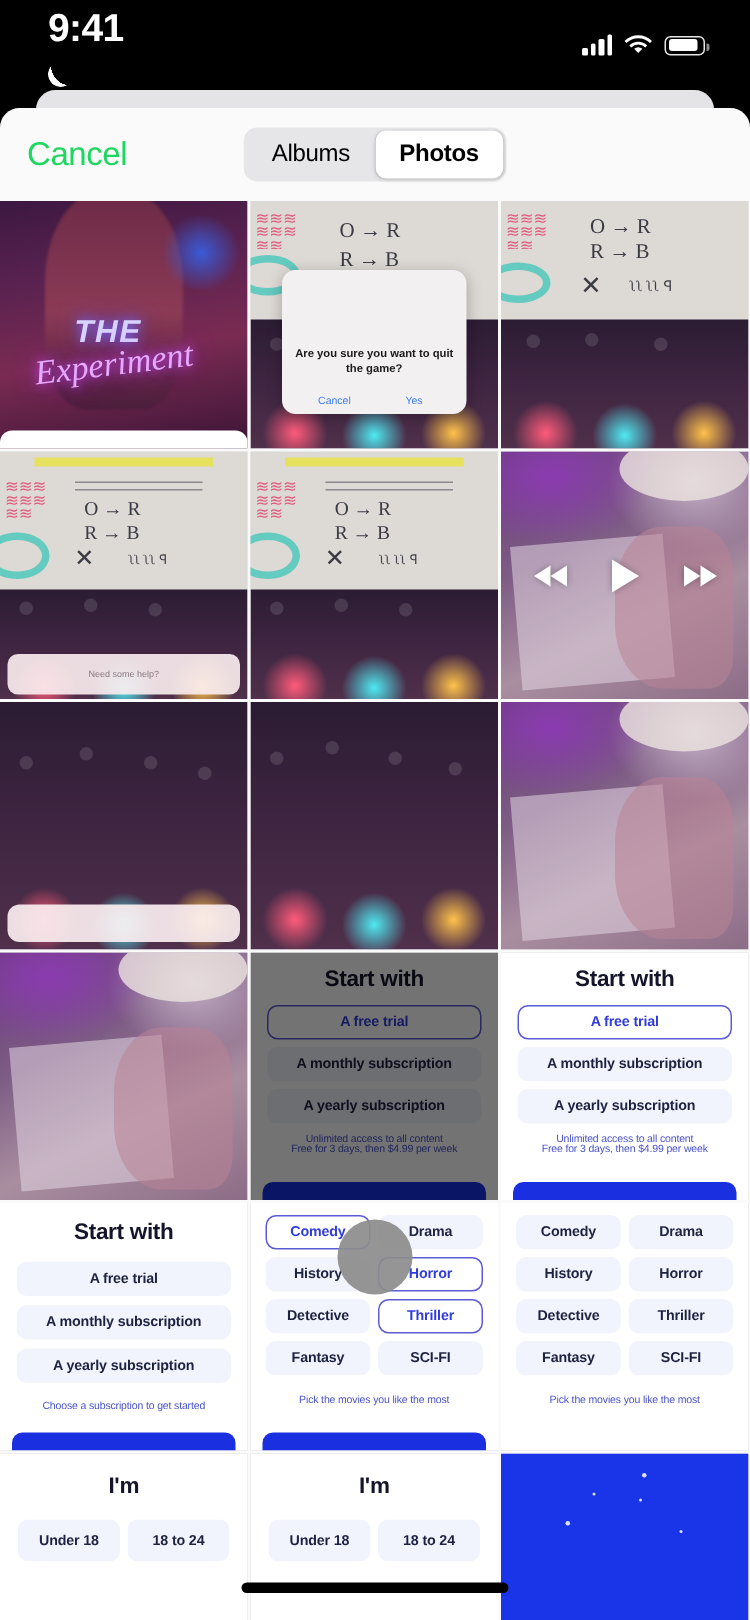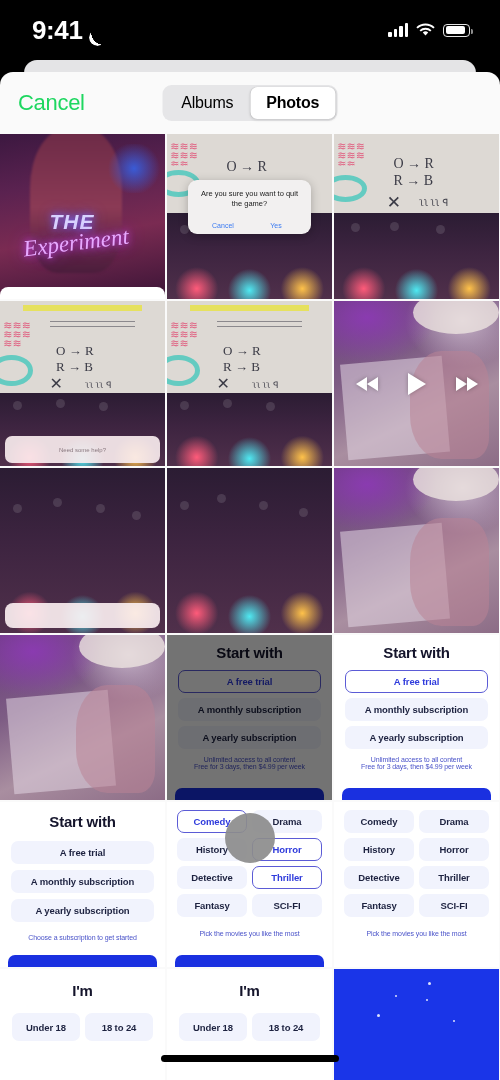--- a/index.html
+++ b/index.html
@@ -10,21 +10,21 @@
     overflow:hidden;
     position:relative;
   }
 
   
   .statusbar{
     position:absolute; top:0; left:0; width:500px; height:60px;
     display:flex; align-items:center; justify-content:space-between;
     padding:0 30px 0 32px; color:#fff; z-index:50;
   }
-  .sb-left{ display:flex; align-items:flex-end; gap:7px; }
+  .sb-left{ display:flex; align-items:flex-start; gap:7px;flex-direction:column; }
   .sb-time{ font-size:26px; font-weight:600; letter-spacing:-0.4px; }
   .sb-right{ display:flex; align-items:center; gap:8px; }
   .moon{ width:17px; height:17px; position:relative; }
   .moon::before{
     content:""; position:absolute; inset:0; border-radius:50%;
     background:#fff;
     -webkit-mask:radial-gradient(circle 13px at 15px 3px, transparent 99%, #000 100%);
     mask:radial-gradient(circle 13px at 15px 3px, transparent 99%, #000 100%);
   }
   .bars{ display:flex; align-items:flex-end; gap:2px; height:14px;}
@@ -105,21 +105,21 @@
   .opt.sel{ background:#fff; border-color:#5b5bd6; color:#2f3bdc; }
   .hint{ font-size:7px; color:#4a53c9; text-align:center; letter-spacing:-.1px; }
   .cta{ height:12px; background:#1a30e0; border-radius:7px 7px 0 0; }
 
   
   .board{ position:absolute; inset:0; background:#ddd9d4; }
   .board .hl{ position:absolute; left:14%; top:4%; width:72%; height:7%;
       background:#e8e24a; opacity:.85; }
   .board .ln{ position:absolute; left:30%; height:1px; background:#3a3a46; opacity:.5; }
   .board .scribble{ position:absolute; font-family:"Liberation Serif", serif;
-      color:#3b3b46;margin-top:12px; }
+      color:#3b3b46; }
   .board .teal{ position:absolute; left:-6%; top:34%; width:26%; height:34%;
       border:5px solid #4fc8bd; border-radius:50%; opacity:.85; }
   .board .pink{ position:absolute; left:2%; top:10%; width:22%; height:30%;
       color:#e05a7d; font-size:11px; line-height:9px; overflow:hidden; }
 
   
   .lights{ position:absolute; inset:0;
     background:
       radial-gradient(circle 30px at 18% 88%, #ff5b7a 0%, rgba(255,91,122,0) 72%),
       radial-gradient(circle 30px at 50% 90%, #4fe9f2 0%, rgba(79,233,242,0) 72%),
@@ -157,21 +157,21 @@
   .poster .exp{ position:absolute; left:14%; top:58%; font-size:23px;
     font-family:"Liberation Serif", serif; font-style:italic; color:#e7a8ff;
     text-shadow:0 0 7px #d14bff, 0 0 16px #a02bd6; transform:rotate(-7deg); }
 
   
   .alert{
     position:absolute; background:#f2f0f0; border-radius:9px;
     box-shadow:0 2px 10px rgba(0,0,0,.25); text-align:center;
     padding:9px 8px 0;
   }
-  .alert .a-title{ font-size:7.5px; font-weight:normal; color:#1b1b1b; line-height:1.35; }
+  .alert .a-title{ font-size:7.5px; font-weight:bold; color:#1b1b1b; line-height:1.35;margin-top:42px; }
   .alert .a-msg{ font-size:5.5px; color:#2a2a2a; margin-top:3px; }
   .alert .a-row{ display:flex; margin-top:8px; }
   .alert .a-btn{ flex:1; font-size:7px; color:#3b7bf2; padding:5px 0; }
 
   
   .vctl{ position:absolute; inset:0; display:flex; align-items:center;
      justify-content:center; gap:30px; }
   .tri{ width:0; height:0; border-style:solid; filter:drop-shadow(0 0 2px rgba(0,0,0,.3)); }
   .play{ border-width:11px 0 11px 18px; border-color:transparent transparent transparent #fff; }
   .ff{ display:flex; }

